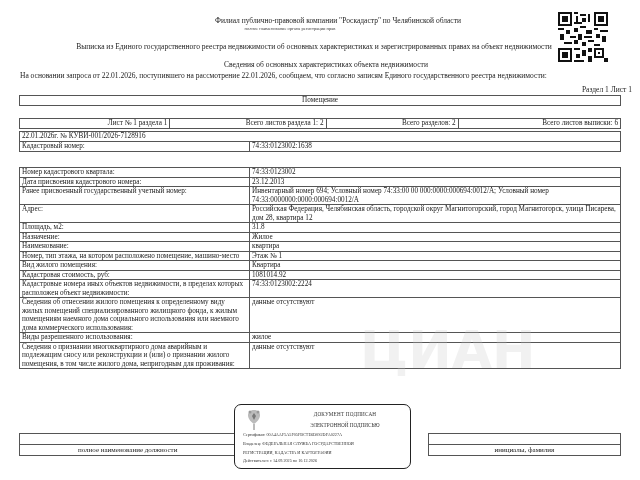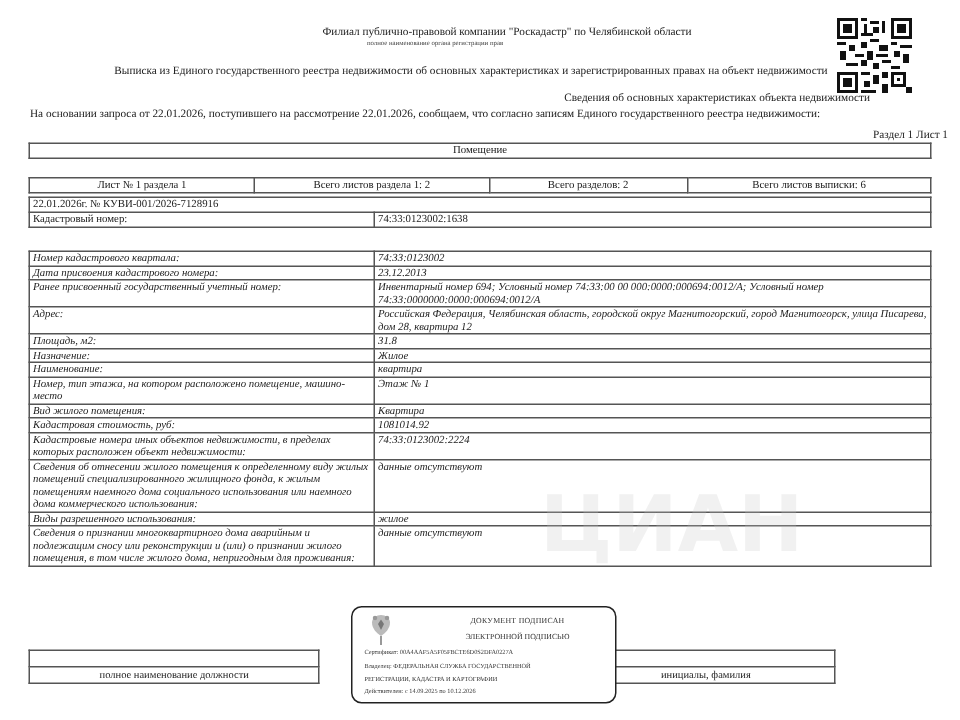--- a/index.html
+++ b/index.html
@@ -5,37 +5,37 @@
     html, body { margin: 0; padding: 0; }
     body {
       width: 640px; height: 480px; overflow: hidden; background: #ffffff;
       font-family: "Liberation Serif", "DejaVu Serif", serif; color: #222;
       position: relative;
     }
     .abs { position: absolute; }
     .hdr-org { left: 0; width: 580px; top: 16px; font-size: 7.5px; text-align: center; margin-left: 48px; }
     .hdr-org-sub { left: 0; width: 580px; top: 26px; font-size: 4.5px; text-align: center; color: #444; }
     .hdr-title { left: 0; width: 580px; top: 42px; font-size: 7.5px; text-align: center; margin-left: 24px; }
-    .hdr-sub { left: 0; width: 580px; top: 60px; font-size: 7.5px; text-align: right; }
+    .hdr-sub { left: 0; width: 580px; top: 60px; font-size: 7.5px; text-align: center; padding-left: 36px; }
     .hdr-basis { left: 20px; top: 71px; font-size: 7.5px; white-space: nowrap; }
     .section-label { right: 8px; top: 85px; font-size: 7.5px; }
     .qr { left: 558px; top: 12px; width: 50px; height: 50px; }
 
     table { border-collapse: collapse; position: absolute; font-size: 7.2px; }
     td { border: 1px solid #555; padding: 0 2px; vertical-align: top; line-height: 8.5px; }
     .t-type { left: 19px; top: 95px; width: 602px; }
     .t-type td { text-align: center; height: 9px; }
     .t-sheets { left: 19px; top: 118px; width: 602px; }
-    .t-sheets td { text-align: center; height: 9px; }
+    .t-sheets td { text-align: right; height: 9px; }
     .t-head { left: 19px; top: 131px; width: 602px; border-radius: 10px; }
     .t-head td { height: 9px; }
-    .t-main { left: 19px; top: 167px; width: 602px; font-style: italic; }
+    .t-main { left: 19px; top: 167px; width: 602px; }
     .col1 { width: 225px; }
 
-    .sig-table { left: 19px; top: 433px; width: 538px; font-size: 7px; }
+    .sig-table { left: 19px; top: 433px; width: 602px; font-size: 7px; }
     .sig-table td { height: 10px; text-align: center; vertical-align: middle; }
 
     .stamp {
       position: absolute; left: 234px; top: 404px; width: 175px; height: 63px;
       border: 1.5px solid #222; border-radius: 7px; background: #fff;
       font-size: 4.2px; color: #333;
     }
     .stamp .st-title { position: absolute; left: 50px; top: 6px; width: 120px; text-align: center; font-size: 5.2px; letter-spacing: 0.2px; }
     .stamp .st-title2 { position: absolute; left: 50px; top: 17px; width: 120px; text-align: center; font-size: 5.2px; }
     .stamp .st-line { position: absolute; left: 8px; white-space: nowrap; }

